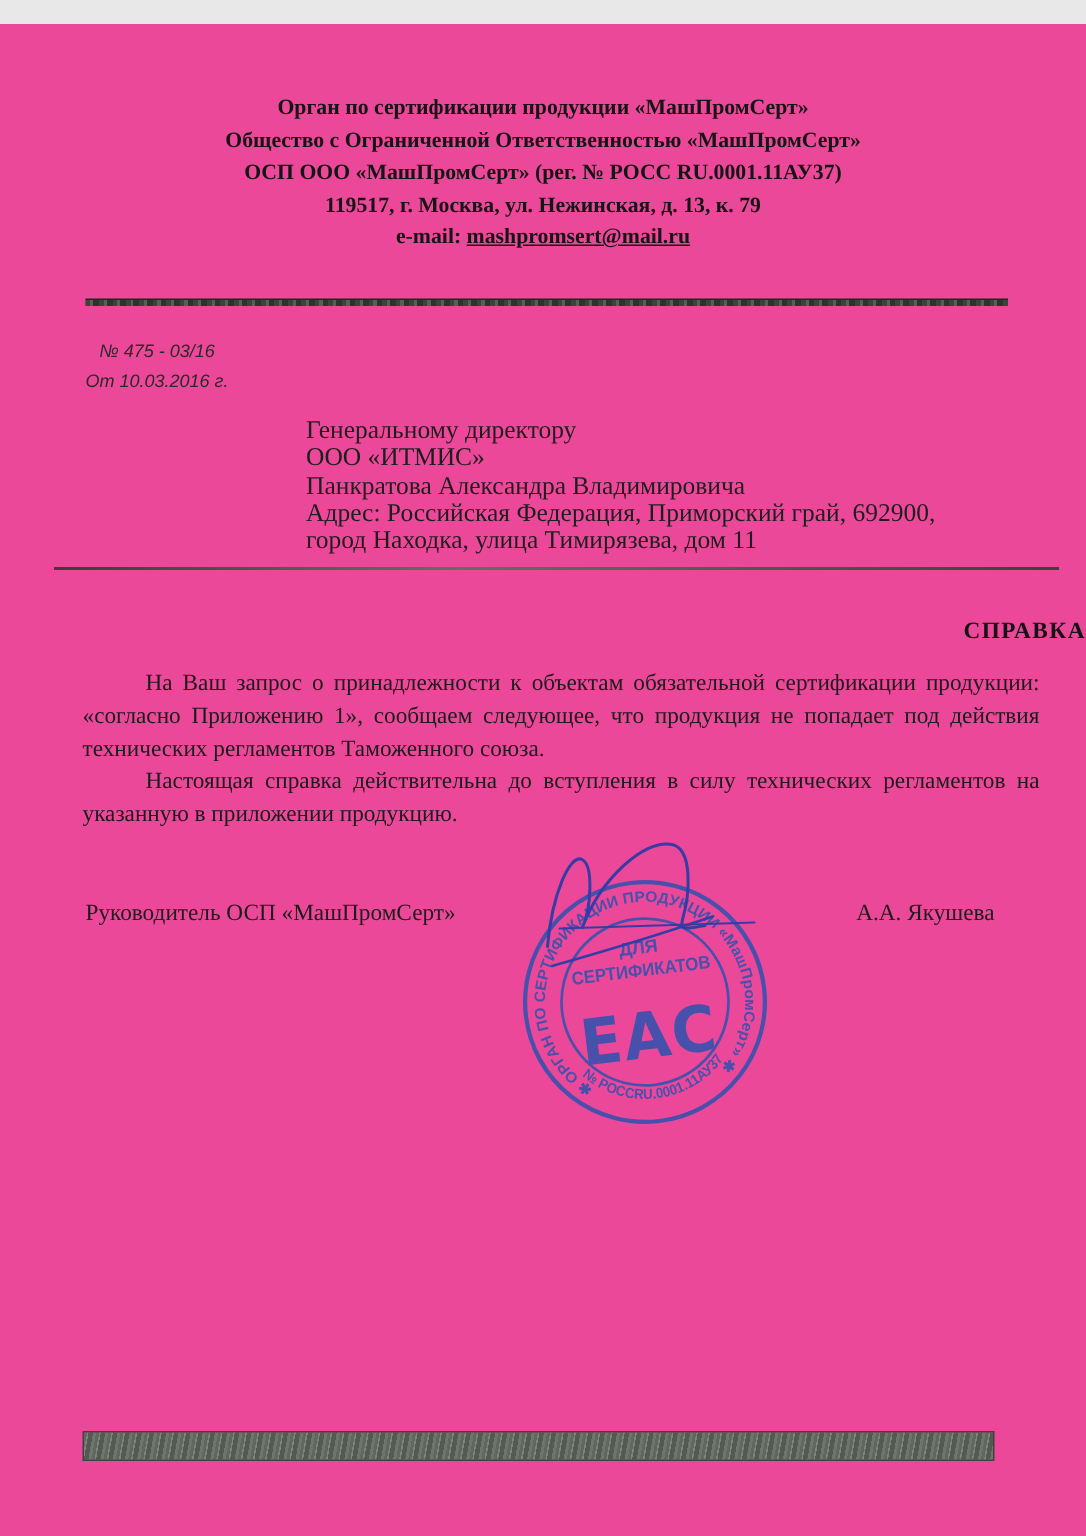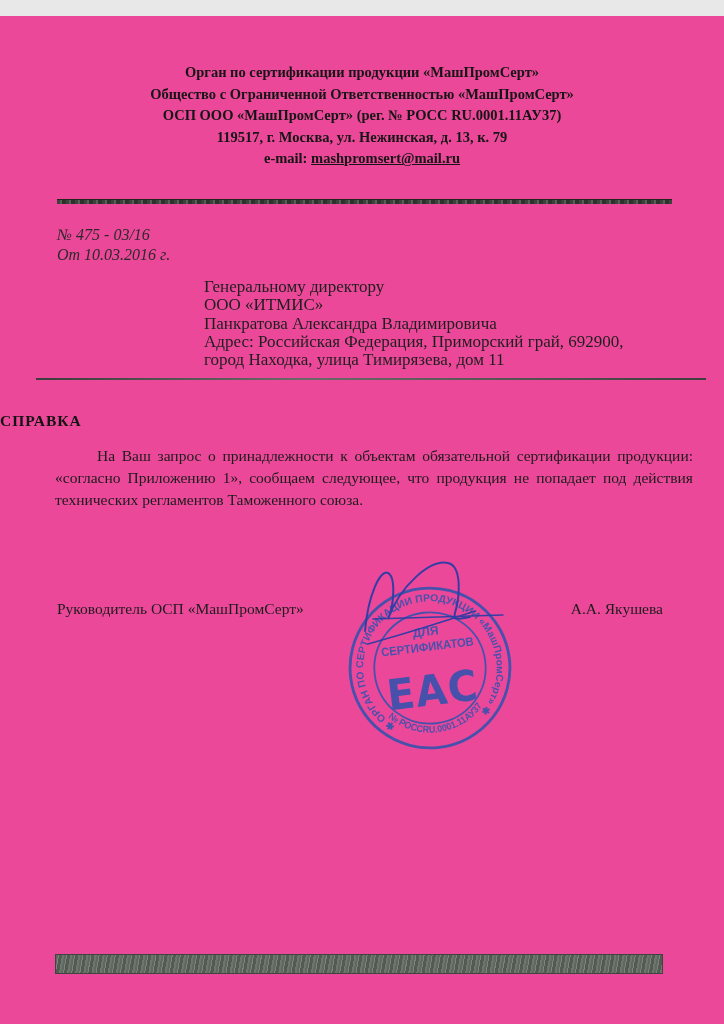--- a/index.html
+++ b/index.html
@@ -26,38 +26,38 @@
   }
   .bar-bottom {
     position:absolute; left:55px; top:938px; width:608px; height:20px;
     background:repeating-linear-gradient(100deg,#5f675f 0 2px,#7b837a 2px 3px,#525a52 3px 6px, #6d766d 6px 8px);
     border:1px solid #3e453e;
   }
 
   
   .ref-block {
     position:absolute; left:57px; top:209px;
-    font-family:Liberation Serif, serif; font-style:italic;
-    font-size:16px; line-height:19.5px; color:#2a2a2a;
+    font-family:Liberation Sans, sans-serif; font-style:italic;
+    font-size:12px; line-height:19.5px; color:#2a2a2a;text-align:center;
   }
 
   
   .addressee {
     position:absolute; top:262px; right:40px; width:480px;
     text-align:left; font-size:17px; line-height:18.3px; color:#1e1e1e;
   }
 
   .rule-thin {
     position:absolute; left:36px; top:362px; width:670px; height:2px;
     background:linear-gradient(90deg,#3c3c3c,#6a6a6a 40%,#3f3f3f);
   }
 
   
   .doc-title {
-    position:absolute; top:396px; left:0; width:724px; text-align:left;
+    position:absolute; top:396px; left:0; width:724px; text-align:right;
     font-weight:bold; font-size:15.5px; letter-spacing:1px; color:#141414;
   }
   .doc-body {
     position:absolute; left:55px; top:429px; width:638px;
     font-size:15.5px; line-height:21.8px; text-align:justify; color:#1b1b1b;
   }
   .doc-body p { text-indent:42px; }
 
   
   .sig-left  { position:absolute; left:57px;  top:584px; font-size:15.5px; }
@@ -97,20 +97,21 @@
     <div>Панкратова Александра Владимировича</div>
     <div>Адрес: Российская Федерация, Приморский грай, 692900,</div>
     <div>город Находка, улица Тимирязева, дом 11</div>
   </div>
 
   <div class="rule-thin"></div>
 
   <div class="doc-title">СПРАВКА</div>
   <div class="doc-body">
     <p>На Ваш запрос о принадлежности к объектам обязательной сертификации продукции: «согласно Приложению 1», сообщаем следующее, что продукция не попадает под действия технических регламентов Таможенного союза.</p>
+    <p>Настоящая справка действительна до вступления в силу технических регламентов на указанную в приложении продукцию.</p>
   </div>
 
   <div class="sig-left">Руководитель ОСП «МашПромСерт»</div>
   <div class="sig-right">А.А. Якушева</div>
 
   <svg class="stamp" viewBox="0 0 170 170">
     <g fill="none" stroke="#3a52ae">
       <circle cx="85" cy="85" r="79" stroke-width="2.8"></circle>
       <circle cx="85" cy="85" r="55" stroke-width="1.8"></circle>
     </g>

